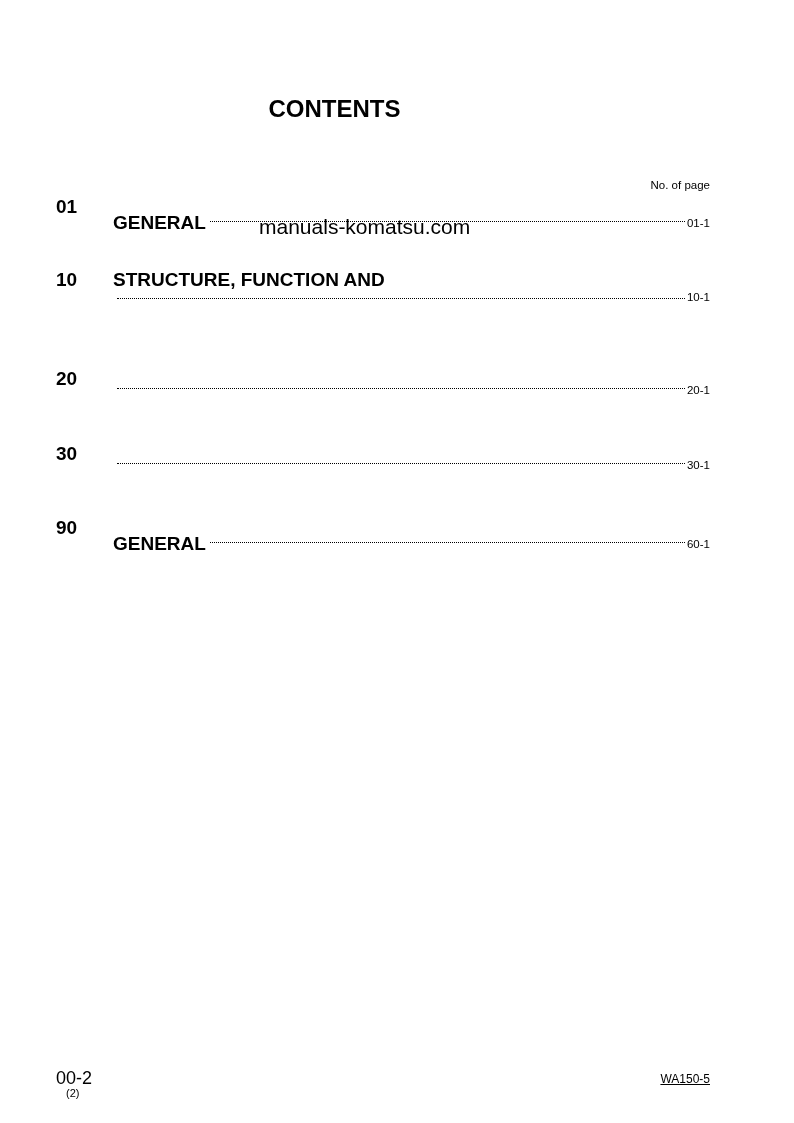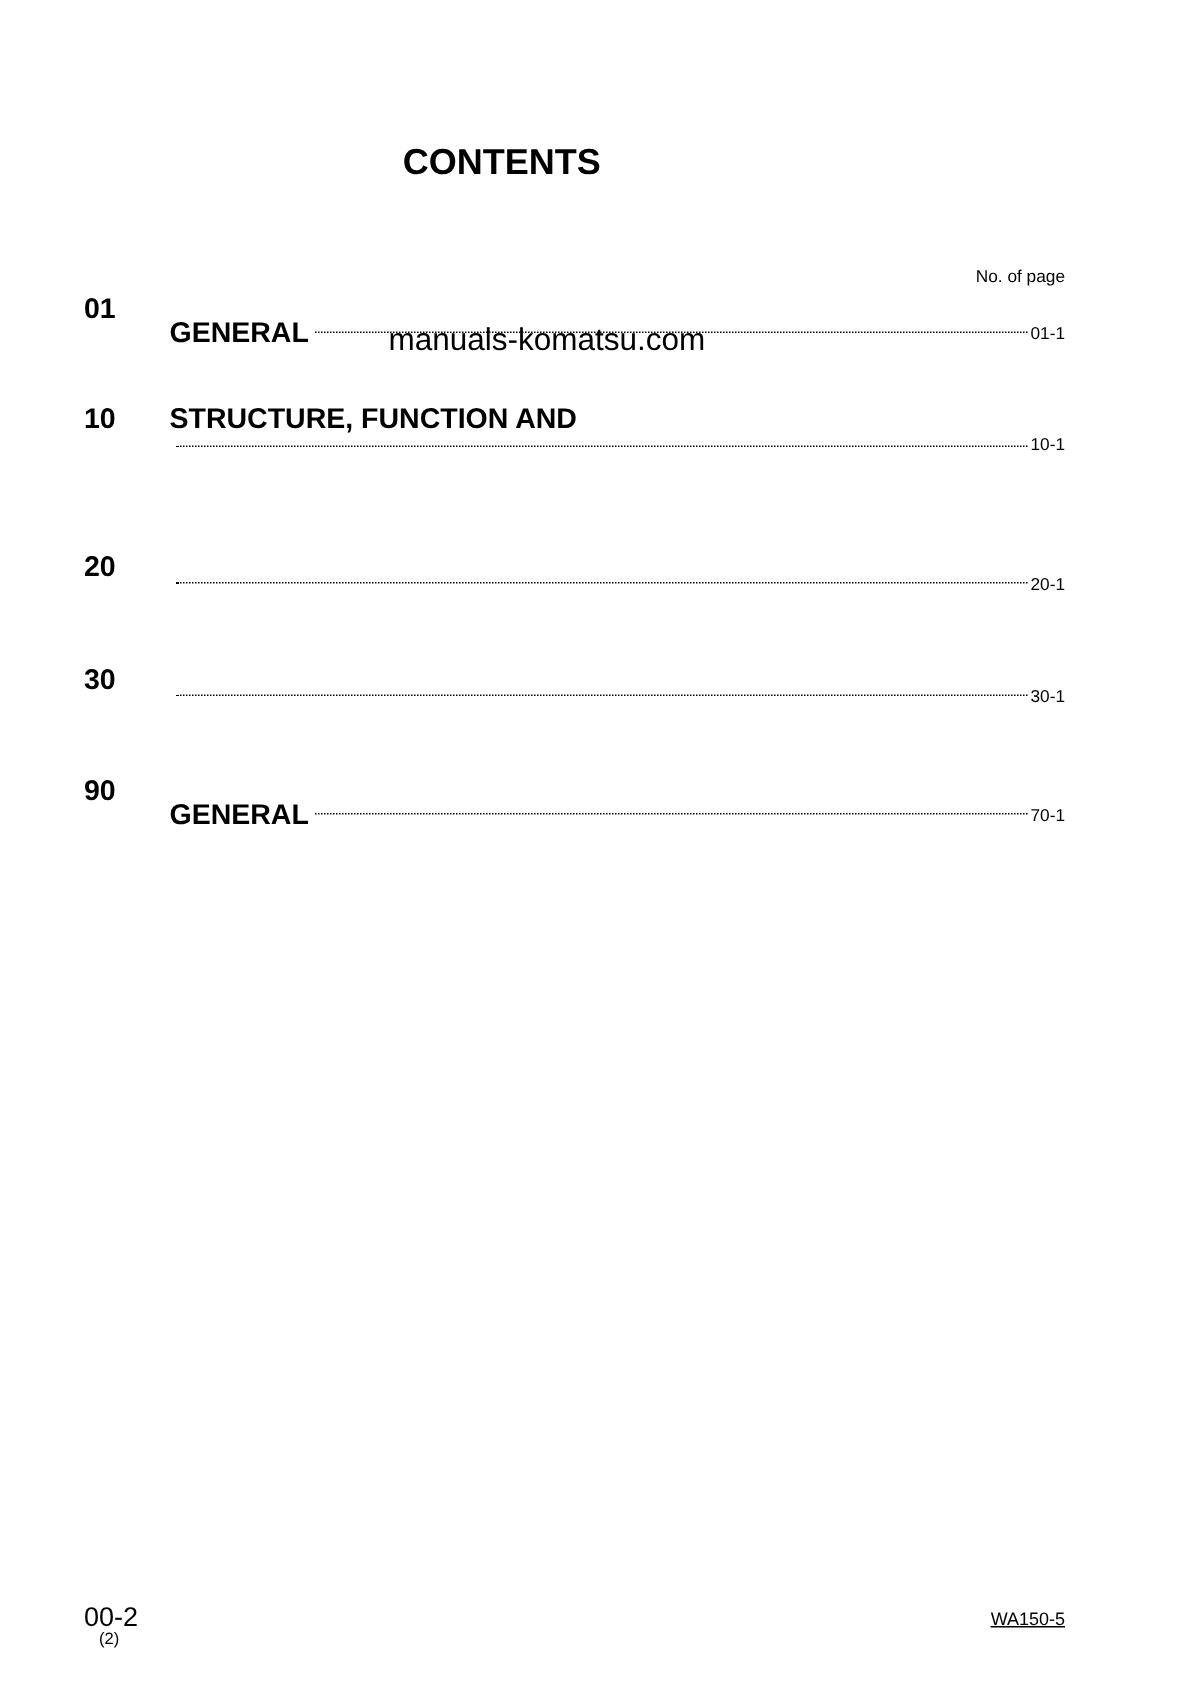--- a/index.html
+++ b/index.html
@@ -59,19 +59,19 @@
     <span class="leader"></span>
     <span class="page">30-1</span>
   </div>
 </div>
 
 <div class="row" style="top:517px;">
   <span class="num">90</span>
   <div class="entry">
     <span class="label">GENERAL</span>
     <span class="leader"></span>
-    <span class="page">70-1</span>
+    <span class="page">60-1</span>
   </div>
 </div>
 
 <div class="foot-left">00-2</div>
 <div class="foot-sub">(2)</div>
 <div class="foot-right">WA150-5</div>
 
 </body></html>

